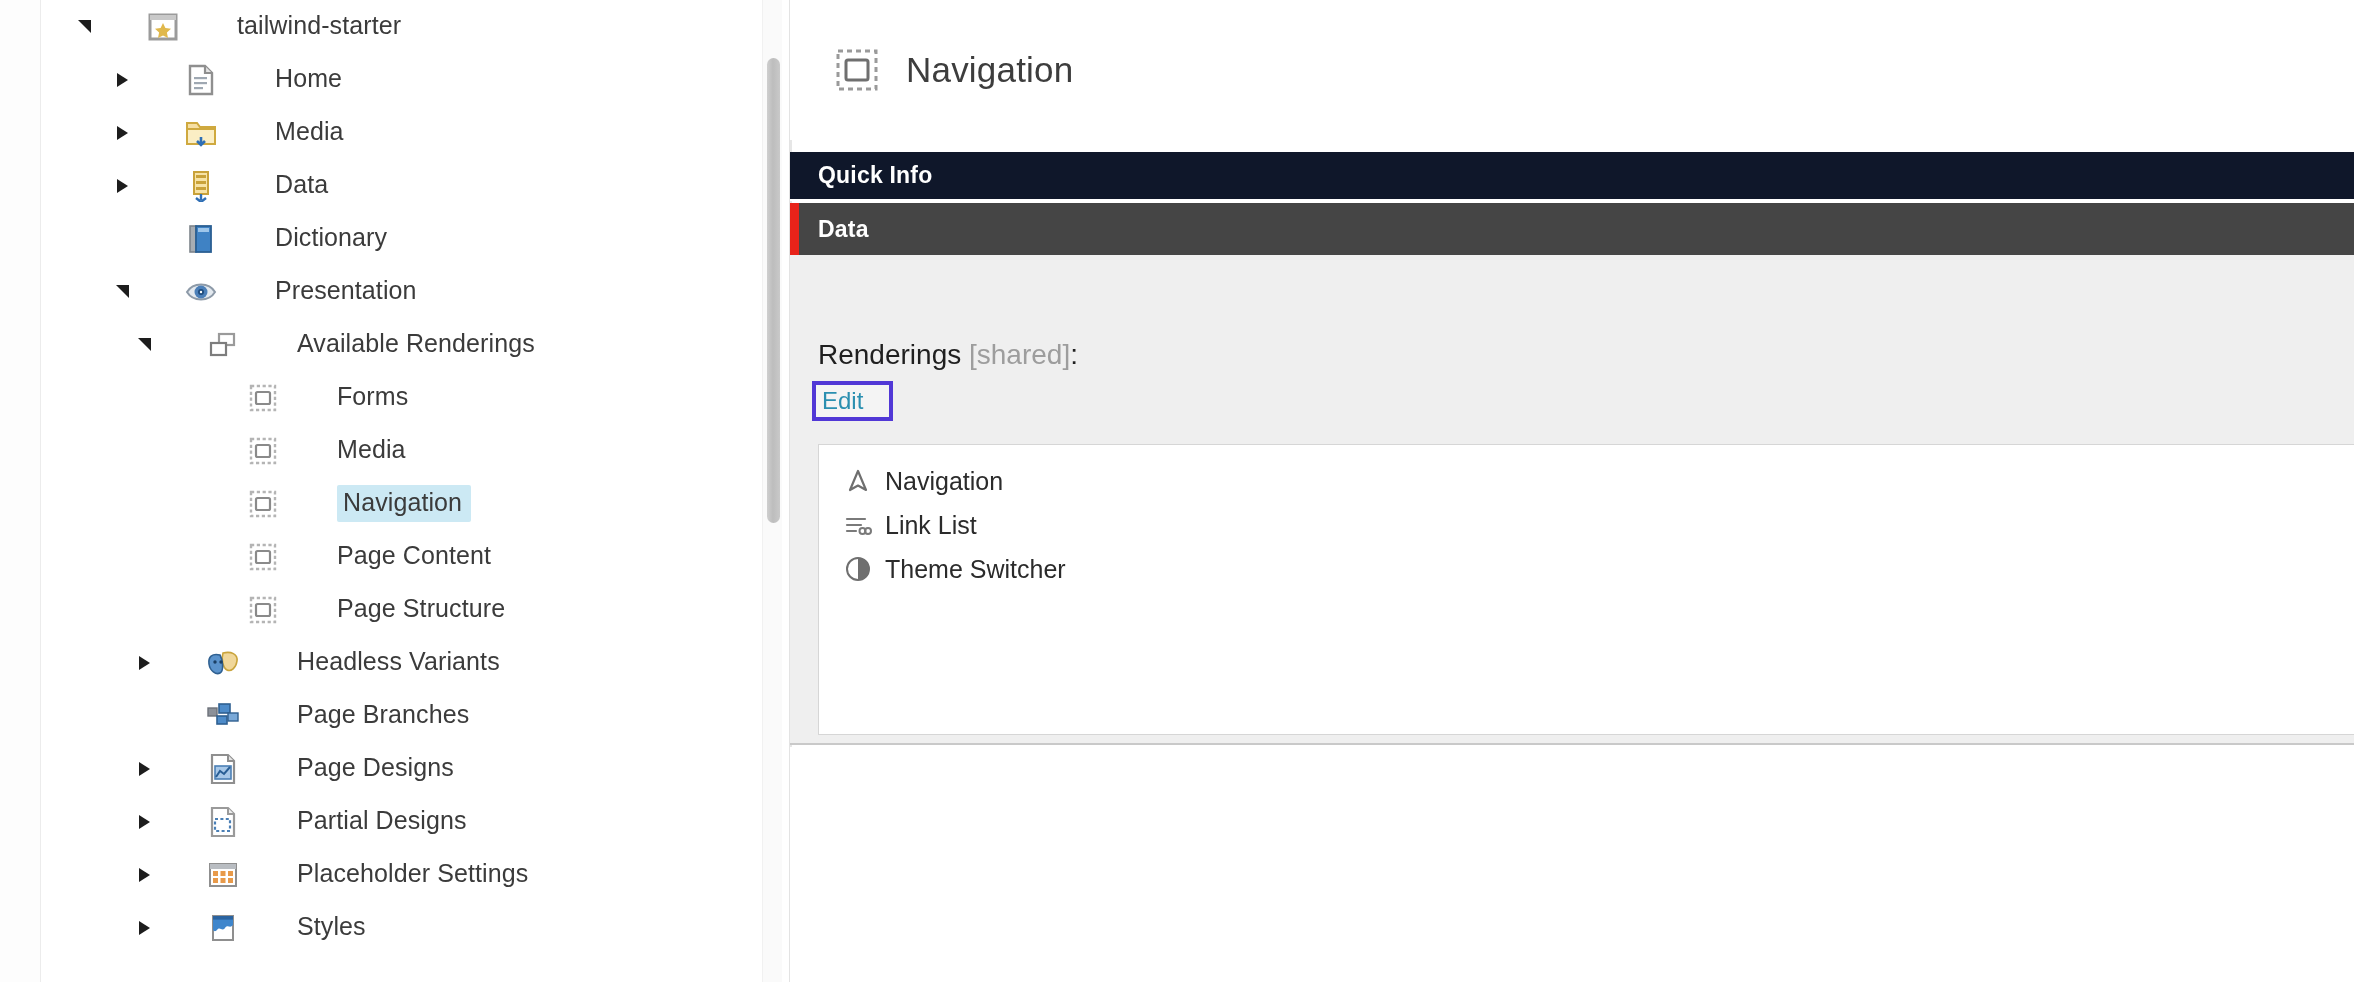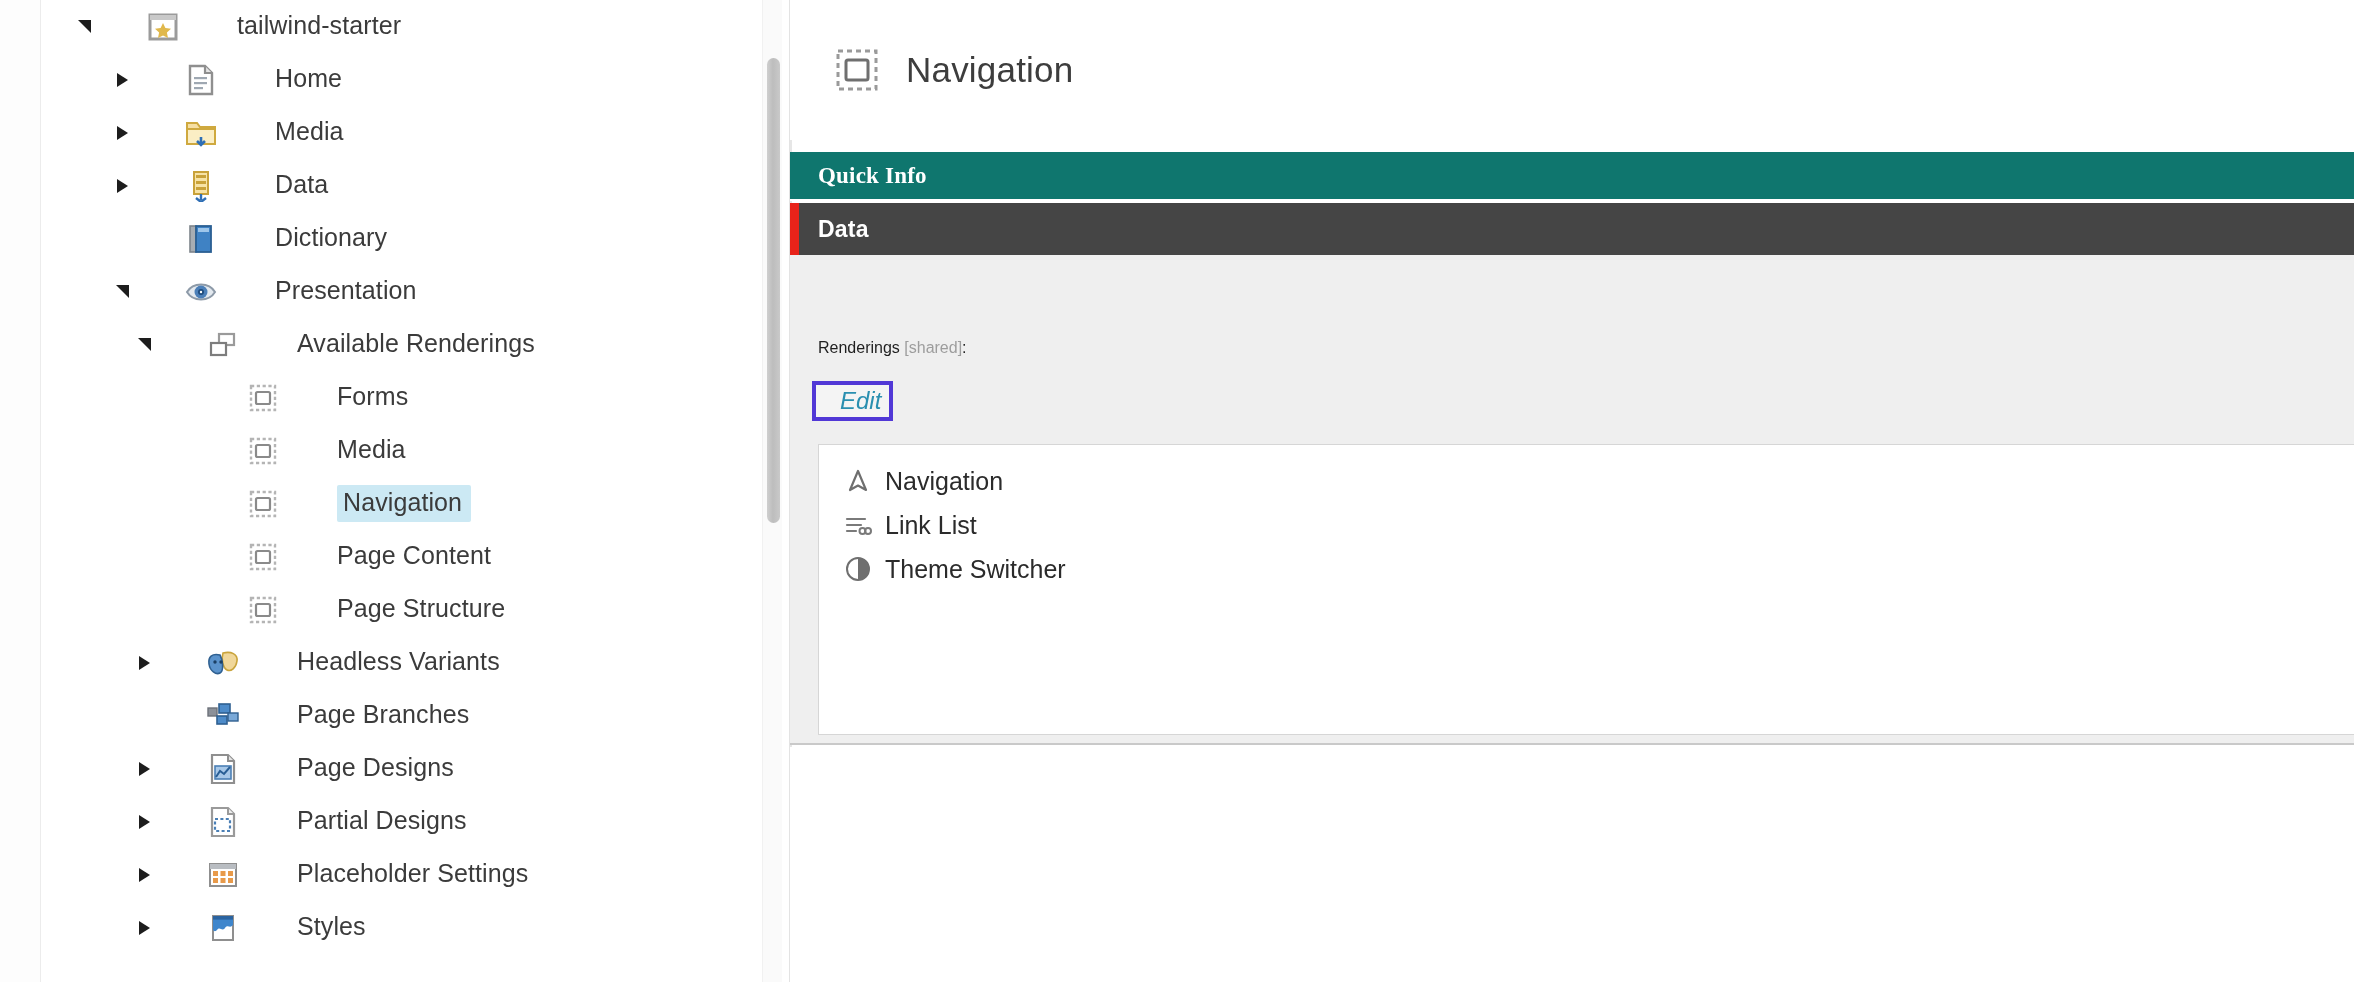--- a/index.html
+++ b/index.html
@@ -141,23 +141,22 @@
   .section-bar {
     position: absolute;
     left: 0;
     width: 1564px;
     display: flex;
     align-items: center;
   }
   #quickinfo-bar {
     top: 152px;
     height: 49px;
-    background: #0f766e;
+    background: #0f172a;
     border-bottom: 2px solid #ffffff;
-    font-family: Liberation Serif, serif;
   }
   #quickinfo-bar .sb-label {
     color: #ffffff;
     font-size: 23px;
     font-weight: bold;
     padding-left: 28px;
     letter-spacing: 0.2px;
   }
   #data-bar {
     top: 203px;
@@ -182,21 +181,21 @@
     position: absolute;
     left: 0; top: 255px;
     width: 1564px; height: 490px;
     background: #efefef;
     border-bottom: 2px solid #c9c9c9;
   }
 
   #field-label {
     position: absolute;
     left: 28px; top: 84px;
-    font-size: 16px;
+    font-size: 28px;
     color: #1f1f1f;
     white-space: nowrap;
   }
   #field-label .shared {
     color: #9d9d9d;
   }
   #field-label .colon {
     color: #1f1f1f;
   }
 
@@ -204,25 +203,24 @@
     position: absolute;
     left: 22px; top: 126px;
     width: 81px; height: 40px;
     border: 4px solid #5138d6;
     background: #f4f4f4;
     display: flex; align-items: center;
   }
   #edit-link {
     font-size: 24px;
     color: #2a8fb0;
-    padding-left: 24px;
+    padding-left: 6px;
     text-decoration: none;
     cursor: pointer;
     line-height: 1;
-    font-style: italic;
   }
 
   #renderings-box {
     position: absolute;
     left: 28px; top: 189px;
     width: 1536px; height: 291px;
     background: #ffffff;
     border: 1px solid #d6d6d6;
     border-right: none;
     padding: 14px 0 0 0;

